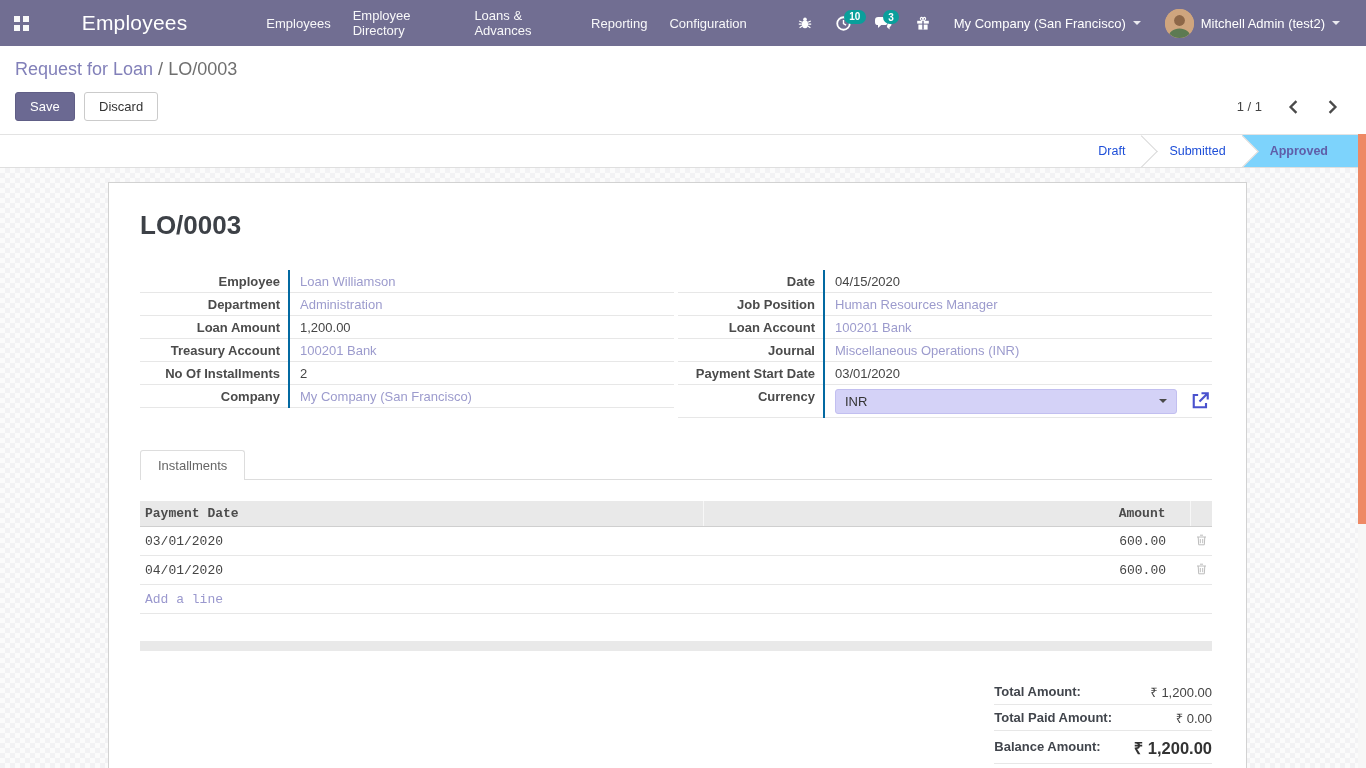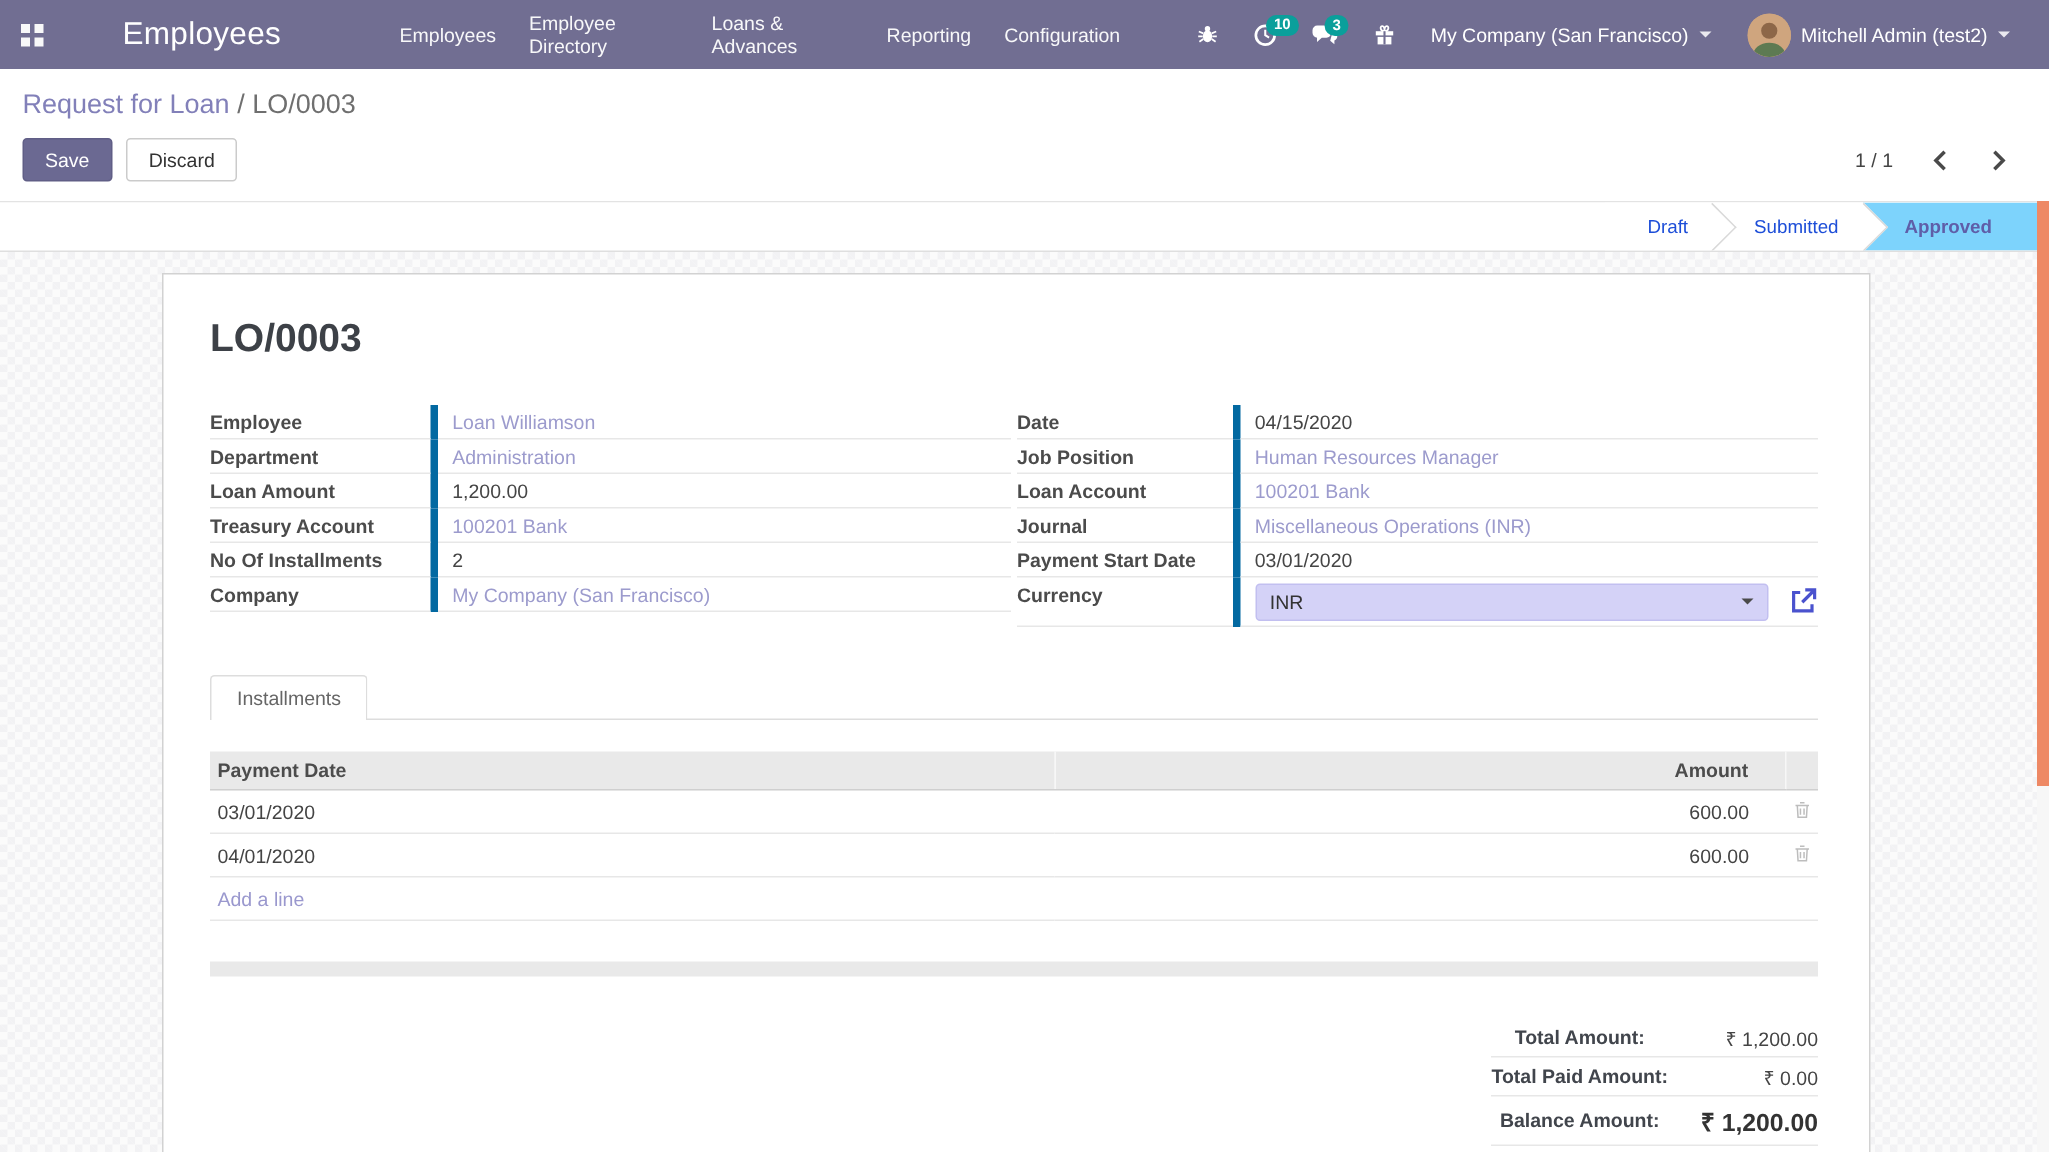--- a/index.html
+++ b/index.html
@@ -43,53 +43,53 @@
   .content { height:601px; overflow:hidden; background-color:#fbfbfb;
     background-image:
       linear-gradient(45deg,#f2f2f4 25%,transparent 25%,transparent 75%,#f2f2f4 75%),
       linear-gradient(45deg,#f2f2f4 25%,transparent 25%,transparent 75%,#f2f2f4 75%);
     background-size:10px 10px; background-position:0 0,5px 5px; }
   .sheet { width:1139px; margin:14px 0 0 108px; background:#fff; border:1px solid #d2d2d2; height:660px; padding:27px 34px 0 31px; }
   .sheet-title { font-size:26px; font-weight:700; color:#3d4147; margin-bottom:29px; }
 
   .field-grid { display:grid; grid-template-columns:1fr 1fr; column-gap:4px; }
   .fgroup table { width:100%; border-collapse:collapse; font-size:13px; }
-  td.flabel { width:149px; font-weight:700; color:#4b4b4b; border-right:5px solid #0369a1; padding:3.5px 8px 3.5px 0; vertical-align:top; white-space:nowrap; }
+  td.flabel { width:149px; font-weight:700; color:#4b4b4b; border-right:2px solid #0369a1; padding:3.5px 8px 3.5px 0; vertical-align:top; white-space:nowrap;text-align:right; }
   .fgroup.right td.flabel { width:146px; }
   td.fvalue { padding:3.5px 0 3.5px 10px; color:#454545; }
   .fvalue .link { color:#9C9BCD; cursor:pointer; }
   .currency-cell { display:flex; align-items:center; gap:13px; }
   .o-select { width:342px; height:25px; background:#D4D2F7; border:1px solid #c2bff0; border-radius:3px; display:flex; align-items:center; justify-content:space-between; padding:0 9px; font-size:13px; color:#333; cursor:pointer; }
   .sel-caret { width:0; height:0; border:4px solid transparent; border-top-color:#4a4a4a; margin-top:4px; }
   .ext-btn { background:none; border:none; cursor:pointer; display:flex; padding:0; }
 
   
   .notebook { margin-top:31px; }
   .tabs { border-bottom:1px solid #ddd; display:flex; }
   .tab { background:#fff; border:1px solid #ddd; border-bottom:none; border-radius:3px 3px 0 0; padding:7px 17px; font-size:13px; color:#666; position:relative; top:1px; cursor:pointer; }
 
   
   .o-list { margin-top:21px; }
-  table.list { width:100%; border-collapse:collapse; font-size:13px; color:#444; table-layout:fixed; }
+  table.list { width:100%; border-collapse:collapse; font-size:13px; color:#444; table-layout:fixed;font-family:Liberation Mono, monospace; }
   col.c-date { width:563px; } col.c-del { width:22px; }
   thead th { background:#e9e9e9; font-weight:700; color:#4c4c4c; text-align:left; padding:5px; border-bottom:1px solid #cfcfcf; }
   th.amount, td.amount { text-align:right; padding-right:24px;margin-top:28px; }
   thead th + th { border-left:1px solid #f7f7f7; }
   tbody td { border-bottom:1px solid #e7e7e7; padding:6.5px 5px; background:#fff; }
   td.del { text-align:center; padding:0; }
   .del-btn { background:none; border:none; cursor:pointer; padding:2px; }
   .add-line td { color:#9A98CE; cursor:pointer; }
   .list-gap { height:27px; }
   .hscroll { height:10px; background:#e9e9e9; cursor:pointer; }
 
   
   .totals-wrap { display:flex; justify-content:flex-end; margin-top:28px; }
   table.totals { border-collapse:collapse; font-size:13px; }
   .totals td { padding:3.5px 0; }
-  .t-label { font-weight:700; color:#41454c; text-align:center; }
+  .t-label { font-weight:700; color:#41454c; text-align:left; }
   .t-value { text-align:right; width:100px; color:#444; }
   tr.balance .t-value { border-top:1px solid #c5c5c5; font-weight:700; font-size:16.5px; color:#333; padding-top:5px; }
 
   
   .scrollbar { position:fixed; right:0; top:134px; width:8px; height:634px; background:#f7f7f7; }
   .scroll-thumb { width:8px; height:390px; background:#EE8965; cursor:pointer; }
 </style>
 </head>
 <body>
 

